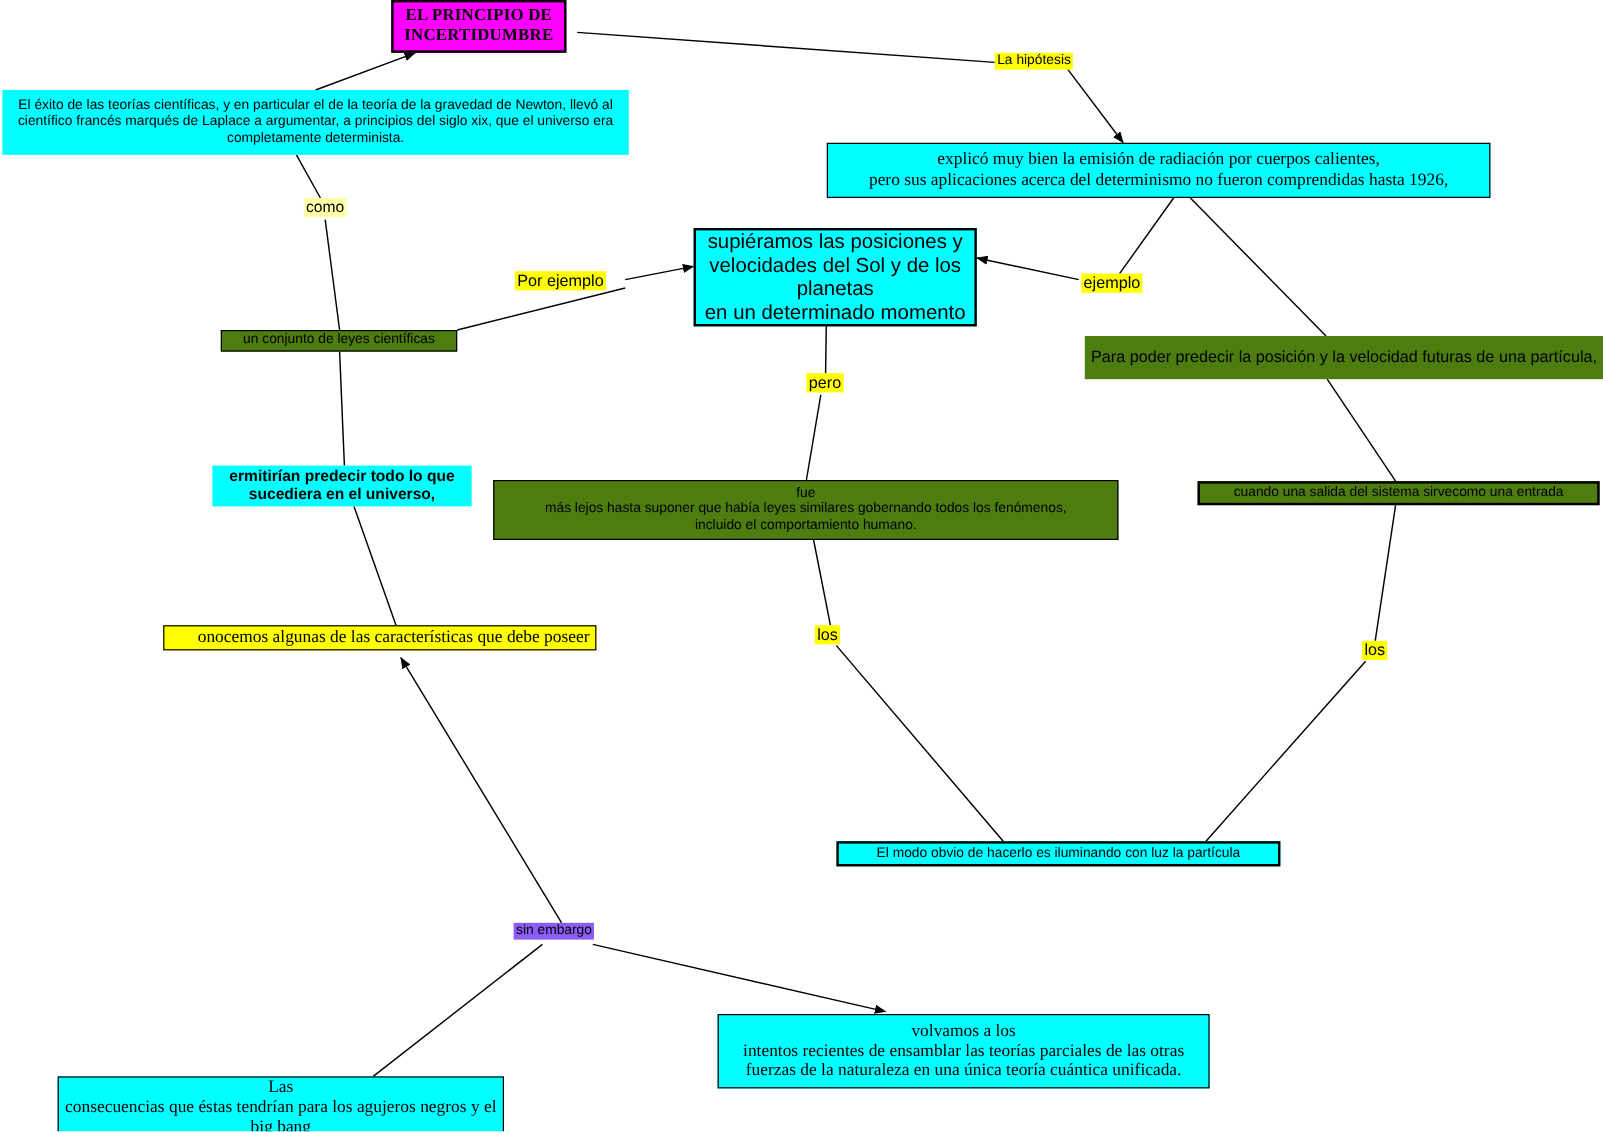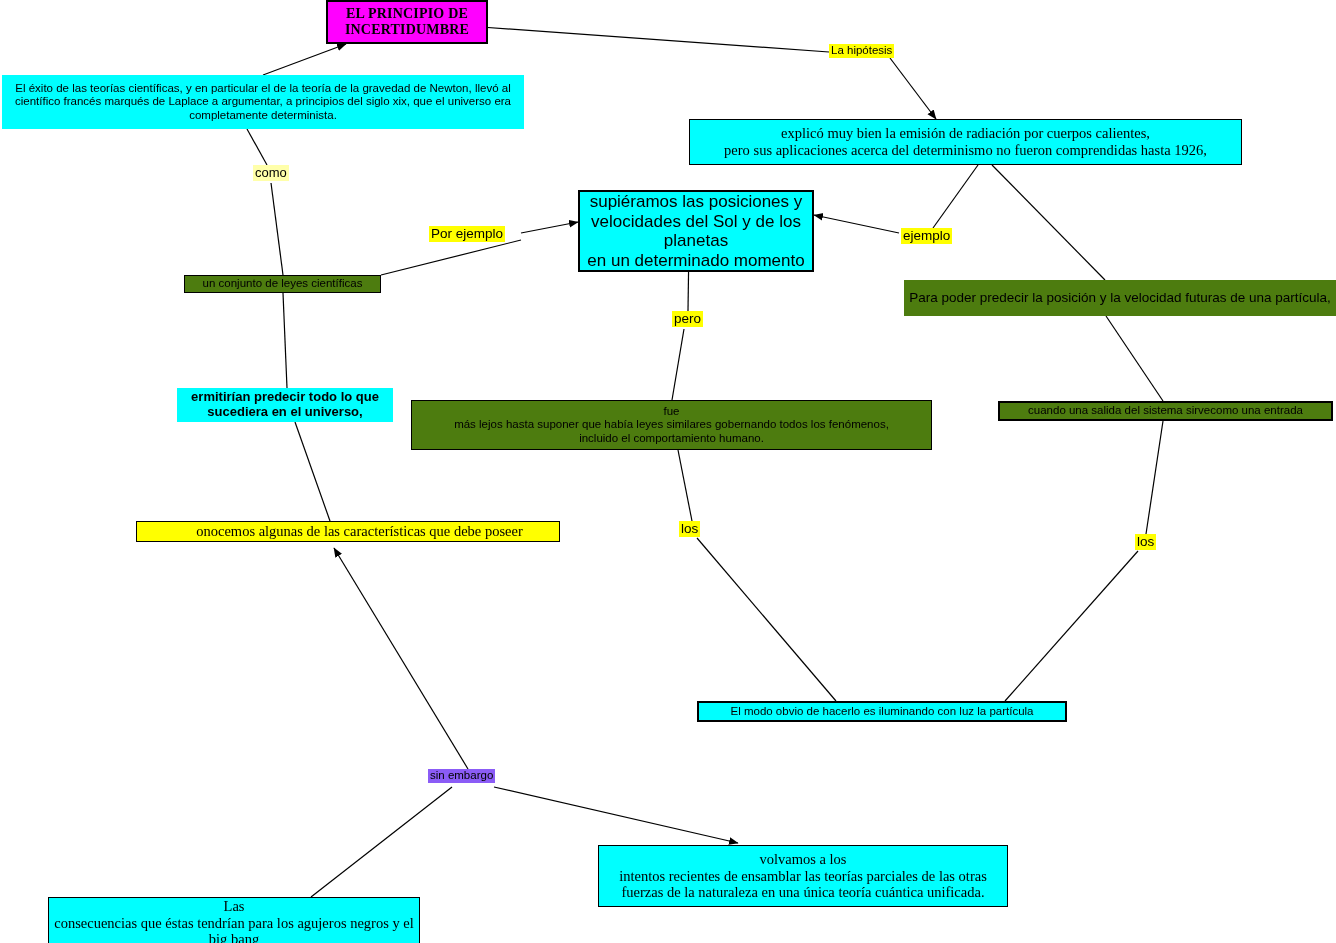--- a/index.html
+++ b/index.html
@@ -93,37 +93,37 @@
         <polyline points="1163,421 1146,534" fill="none" stroke="#000000" stroke-width="1.2"></polyline>
         <polyline points="1138,551 1005,701" fill="none" stroke="#000000" stroke-width="1.2"></polyline>
         <polyline points="295,422 330,521" fill="none" stroke="#000000" stroke-width="1.2"></polyline>
         <polyline points="468,769 334,548" fill="none" stroke="#000000" stroke-width="1.2" marker-end="url(#arrowhead)"></polyline>
         <polyline points="311,897 452,787" fill="none" stroke="#000000" stroke-width="1.2"></polyline>
         <polyline points="494,787 738,843" fill="none" stroke="#000000" stroke-width="1.2" marker-end="url(#arrowhead)"></polyline>
       </g>
   </svg>
 
   <div id="node-layer">
-      <div class="node magenta serif thick title-node" style="left: 326px; top: 0px; width: 162px; min-height: 44px; font-size: 14px;">EL PRINCIPIO DE
+      <div class="node magenta serif thick title-node" style="left: 326px; top: 0px; width: 146px; min-height: 44px; font-size: 14px;">EL PRINCIPIO DE
 INCERTIDUMBRE</div>
       <div class="node cyan sans noborder" style="left: 2px; top: 75px; width: 522px; min-height: 54px; font-size: 11.5px;">El éxito de las teorías científicas, y en particular el de la teoría de la gravedad de Newton, llevó al científico francés marqués de Laplace a argumentar, a principios del siglo xix, que el universo era completamente determinista.</div>
       <div class="node cyan serif bordered" style="left: 689px; top: 119px; width: 553px; min-height: 46px; font-size: 14.5px;">explicó muy bien la emisión de radiación por cuerpos calientes,
 pero sus aplicaciones acerca del determinismo no fueron comprendidas hasta 1926,</div>
       <div class="node cyan sans thick" style="left: 578px; top: 190px; width: 236px; min-height: 50px; font-size: 17px;">supiéramos las posiciones y
 velocidades del Sol y de los planetas
 en un determinado momento</div>
       <div class="node pink sans bordered" style="left: 184px; top: 275px; width: 197px; min-height: 18px; font-size: 11.5px;">un conjunto de leyes científicas</div>
       <div class="node pink sans noborder" style="left: 904px; top: 280px; width: 432px; min-height: 36px; font-size: 13.5px;">Para poder predecir la posición y la velocidad futuras de una partícula,</div>
       <div class="node cyan sans noborder" style="left: 177px; top: 388px; width: 216px; min-height: 34px; font-size: 13px; font-weight: bold;">ermitirían predecir todo lo que
 sucediera en el universo,</div>
       <div class="node pink sans bordered" style="left: 411px; top: 400px; width: 521px; min-height: 50px; font-size: 11.5px;">fue
 más lejos hasta suponer que había leyes similares gobernando todos los fenómenos,
 incluido el comportamiento humano.</div>
       <div class="node pink sans thick" style="left: 998px; top: 401px; width: 335px; min-height: 20px; font-size: 11.5px;">cuando una salida del sistema sirvecomo una entrada</div>
-      <div class="node yellow serif bordered" style="left: 136px; top: 521px; width: 424px; min-height: 21px; font-size: 14.5px; padding-left: 23px;">onocemos algunas de las características que debe poseer</div>
+      <div class="node yellow serif bordered" style="left: 136px; top: 521px; width: 361px; min-height: 21px; font-size: 14.5px; padding-left: 23px;">onocemos algunas de las características que debe poseer</div>
       <div class="node cyan sans thick" style="left: 697px; top: 701px; width: 370px; min-height: 21px; font-size: 11.5px;">El modo obvio de hacerlo es iluminando con luz la partícula</div>
       <div class="node cyan serif bordered" style="left: 598px; top: 845px; width: 410px; min-height: 62px; font-size: 14.5px;">volvamos a los
 intentos recientes de ensamblar las teorías parciales de las otras fuerzas de la naturaleza en una única teoría cuántica unificada.</div>
       <div class="node cyan serif bordered" style="left: 48px; top: 897px; width: 372px; min-height: 46px; font-size: 14.5px;">Las
 consecuencias que éstas tendrían para los agujeros negros y el big bang</div>
     </div>
   <div id="label-layer">
       <div class="label yellow sans" style="left: 829px; top: 44px; font-size: 11.5px;">La hipótesis</div>
       <div class="label lightyellow sans" style="left: 253px; top: 165px; font-size: 13px;">como</div>
       <div class="label yellow sans" style="left: 429px; top: 226px; font-size: 13.5px;">Por ejemplo</div>

